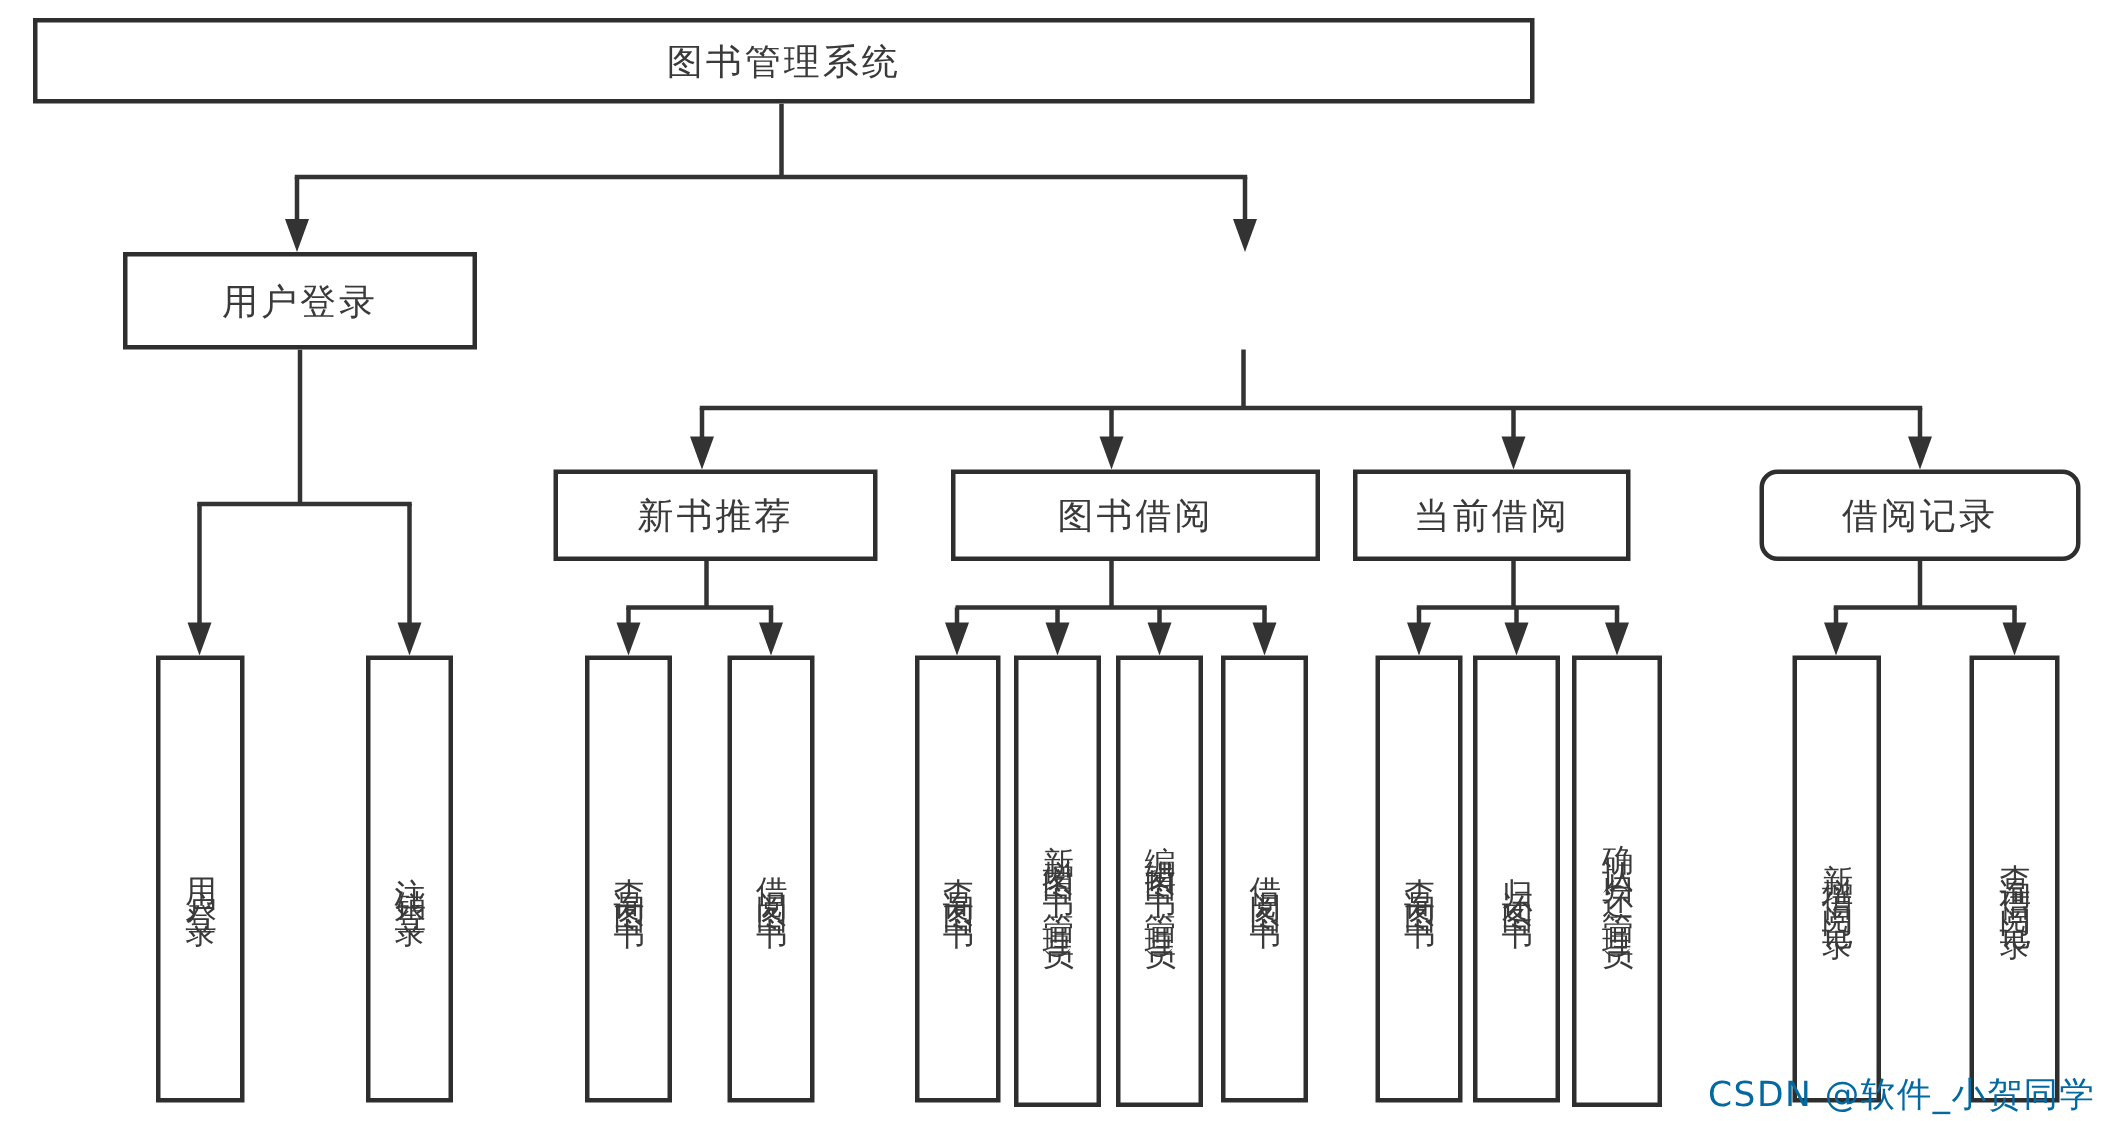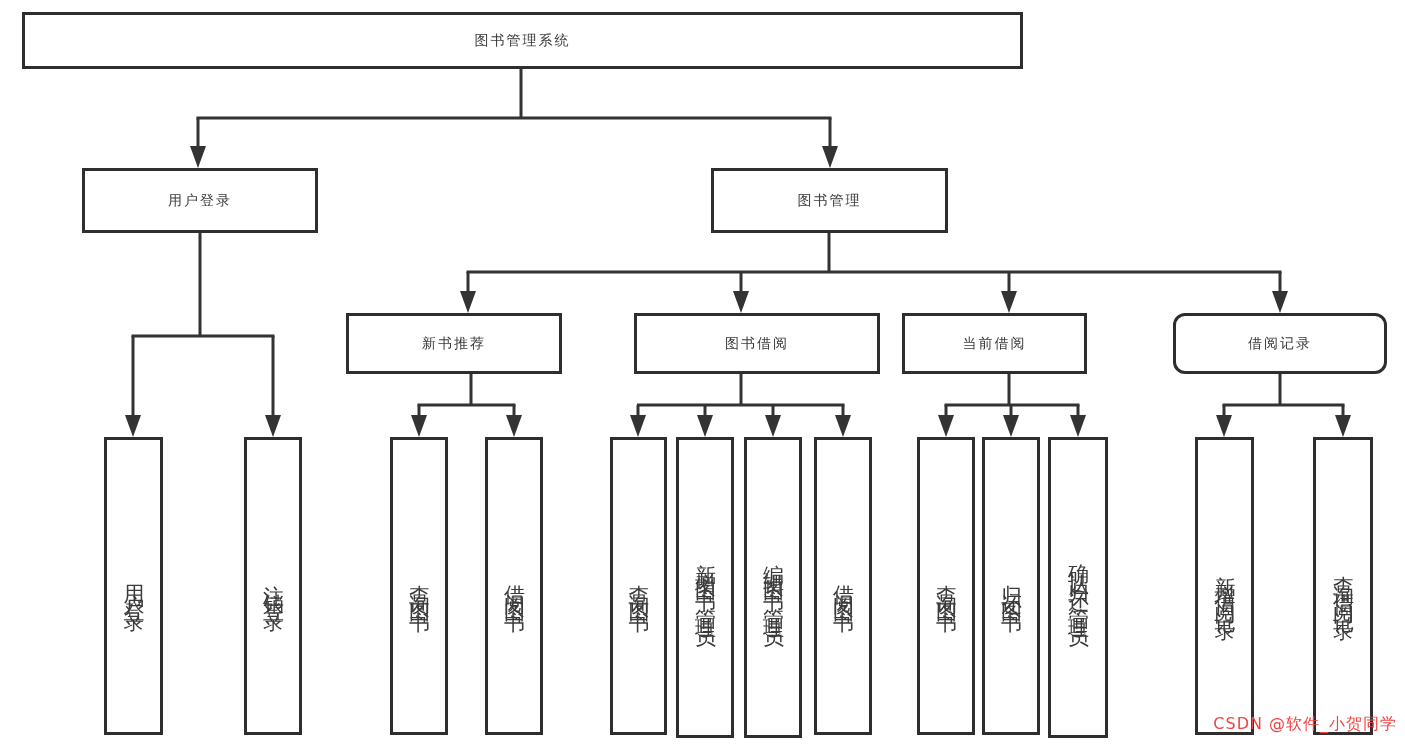--- a/index.html
+++ b/index.html
@@ -10,42 +10,42 @@
     font-family:"DejaVu Sans","Liberation Sans",sans-serif;
     overflow:hidden;
   }
   #connectors{position:absolute;left:0;top:0;z-index:0;}
   .hbox{
     position:absolute;
     box-sizing:border-box;
     background:#ffffff;
     border:3px solid #2e2e2e;
     display:flex;align-items:center;justify-content:center;
-    font-size:14px;color:#3a3a3a;letter-spacing:2px;
+    font-size:24px;color:#3a3a3a;letter-spacing:2px;
     z-index:2;
   }
   .vbox{
     position:absolute;
     box-sizing:border-box;
     background:#ffffff;
     border:3px solid #2e2e2e;
     display:flex;align-items:center;justify-content:center;
     z-index:2;
   }
   .vbox span{
     writing-mode:vertical-rl;
     text-orientation:mixed;
     font-size:21px;color:#3a3a3a;
     letter-spacing:9px;line-height:1;
     white-space:nowrap;
   }
   .watermark{
     position:absolute;
     right:8px;top:714px;
-    font-size:16px;color:#ef4444;
+    font-size:23px;color:#0369a1;
     letter-spacing:1px;
     z-index:5;
   }
 </style>
 </head>
 <body>
 
 <div id="canvas">
 
   <svg id="connectors" width="1405" height="747" viewBox="0 0 1405 747">
@@ -122,23 +122,22 @@
         <path d="M1216,415 L1232,415 L1224,437 Z" stroke="none"></path>
         <line x1="1343" y1="405" x2="1343" y2="418"></line>
         <path d="M1335,415 L1351,415 L1343,437 Z" stroke="none"></path>
       </g>
     </g>
   </svg>
 
   <div class="hbox" style="left:22px;top:12px;width:1001px;height:57px;">图书管理系统</div>
 
   <div class="hbox" style="left:82px;top:168px;width:236px;height:65px;">用户登录</div>
-  <div class="hbox" style="left:711px;top:168px;width:237px;height:65px;">图书管理</div>
 
-  <div class="hbox" style="left:346px;top:313px;width:216px;height:61px;">新书推荐</div>
+  <div class="hbox" style="left:369px;top:313px;width:216px;height:61px;">新书推荐</div>
   <div class="hbox" style="left:634px;top:313px;width:246px;height:61px;">图书借阅</div>
   <div class="hbox" style="left:902px;top:313px;width:185px;height:61px;">当前借阅</div>
   <div class="hbox" style="left:1173px;top:313px;width:214px;height:61px;border-radius:12px;">借阅记录</div>
 
   <div class="vbox" style="left:104px;top:437px;width:59px;height:298px;">
     <span>用户登录</span>
   </div>
   <div class="vbox" style="left:244px;top:437px;width:58px;height:298px;">
     <span>注销登录</span>
   </div>

